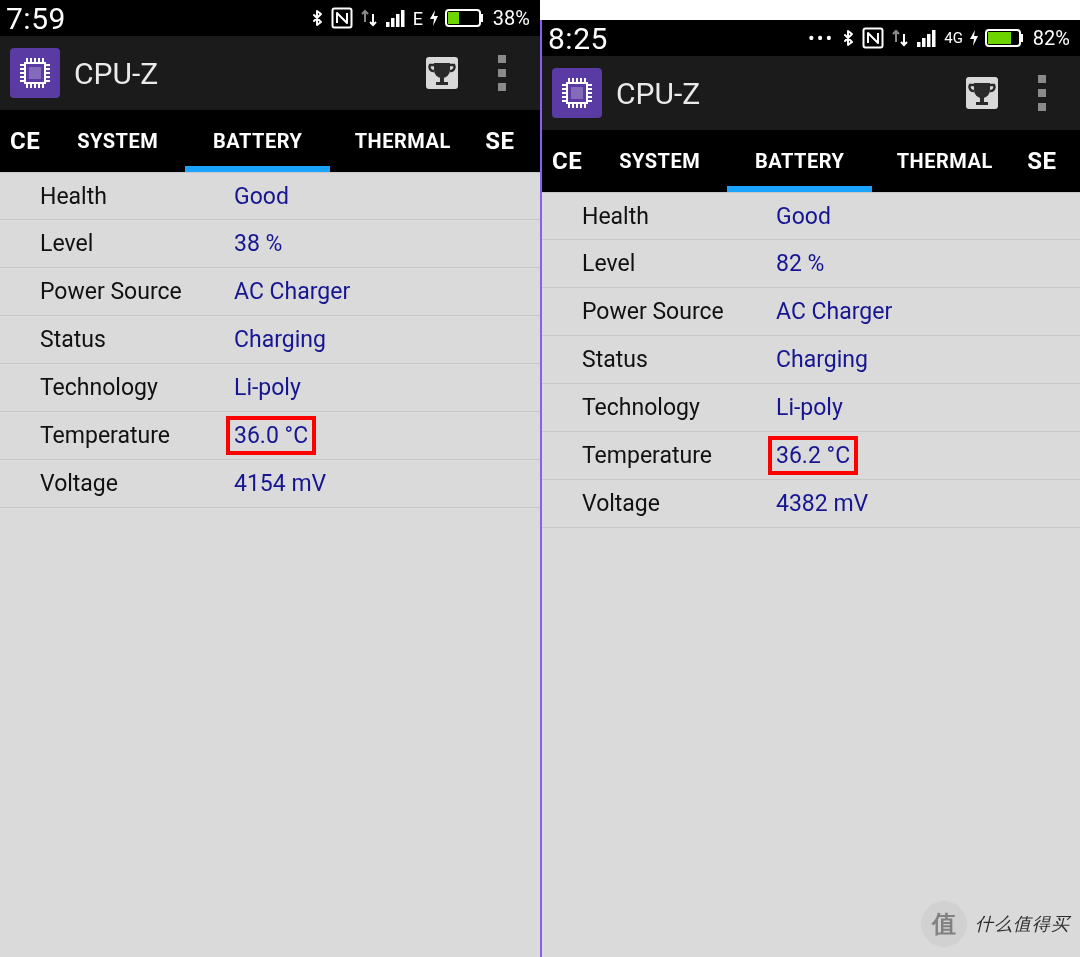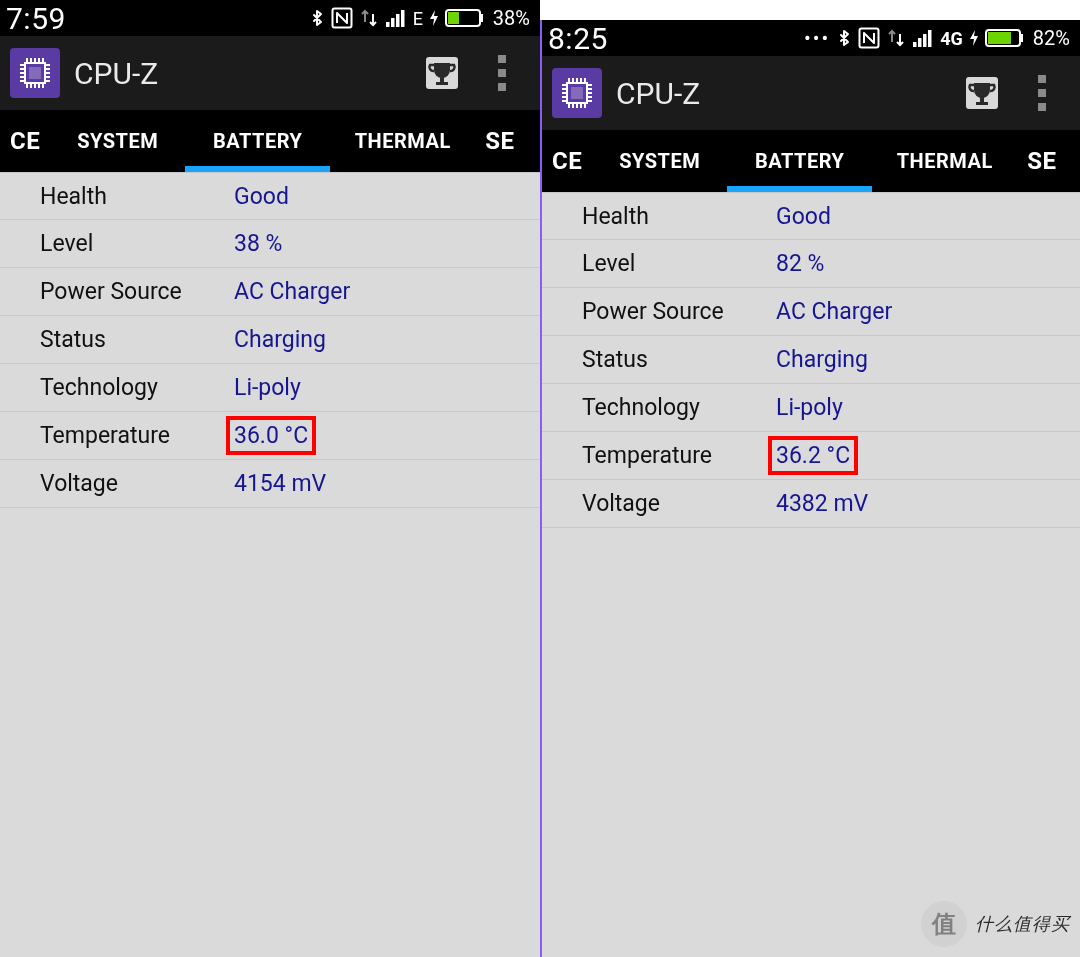--- a/index.html
+++ b/index.html
@@ -201,21 +201,21 @@
             </svg>
           </span>
       <span class="ico">
             <svg width="22" height="20" viewBox="0 0 22 20">
               <rect x="1" y="14" width="3.5" height="5" fill="#fff"></rect>
               <rect x="6" y="10" width="3.5" height="9" fill="#fff"></rect>
               <rect x="11" y="6" width="3.5" height="13" fill="#fff"></rect>
               <rect x="16" y="2" width="3.5" height="17" fill="#fff"></rect>
             </svg>
           </span>
-      <span class="ico" style="font-size:18px;font-weight:bold;">4G</span>
+      <span class="ico" style="font-size:15px;">4G</span>
       <span class="ico">
             <svg width="10" height="16" viewBox="0 0 10 16">
               <path d="M6 0 L1 9 H5 L4 16 L9 6 H5 Z" fill="#fff"></path>
             </svg>
           </span>
       <span class="ico">
             <svg width="40" height="18" viewBox="0 0 40 18">
     <rect x="1" y="1" width="34" height="16" rx="3" fill="none" stroke="#fff" stroke-width="2"></rect>
     <rect x="35" y="5" width="3" height="8" fill="#fff"></rect>
     <rect x="3" y="3" width="23" height="12" fill="#6dd400"></rect>

